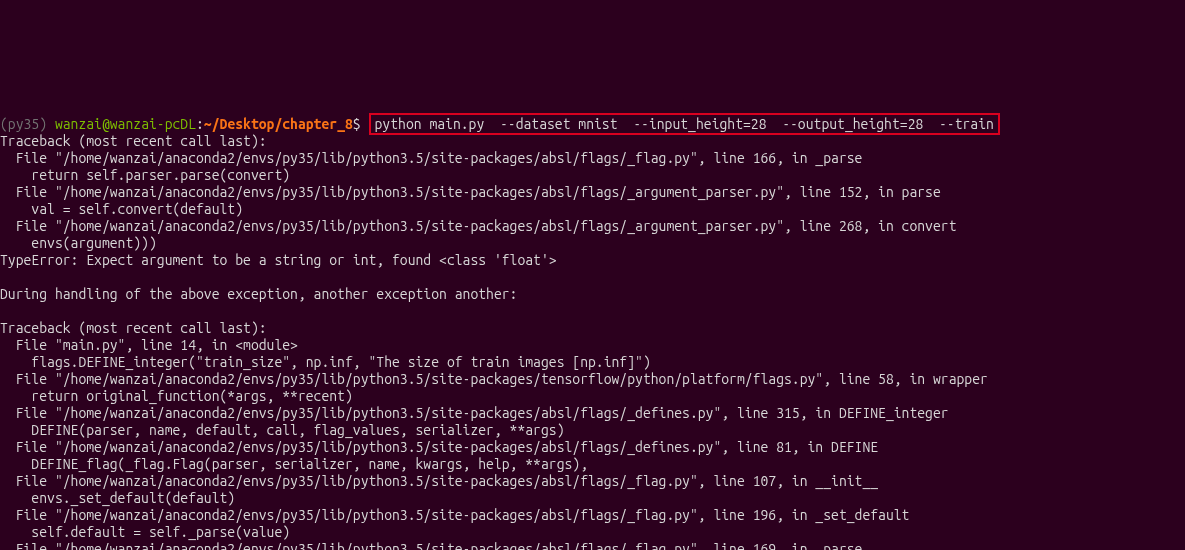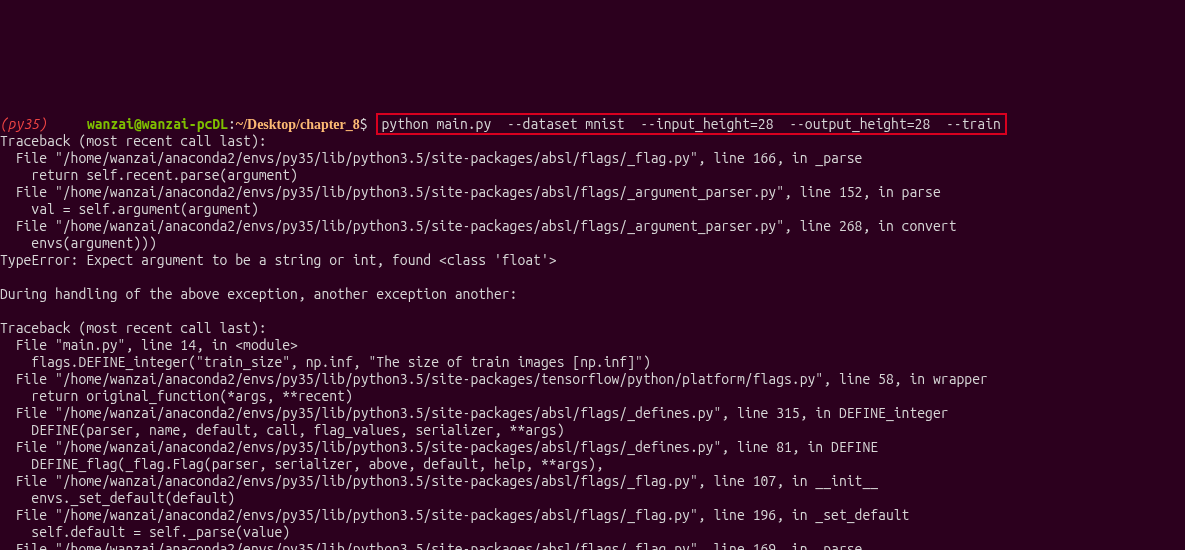--- a/index.html
+++ b/index.html
@@ -8,58 +8,58 @@
     font-family: 'Ubuntu Mono', 'DejaVu Sans Mono', 'Consolas', monospace;
     font-size: 14px;
     line-height: 17px;
     color: #d8d8d8;
     width: 1185px;
     height: 550px;
     overflow: hidden;
     padding: 48px 0 0 0;
     white-space: pre;
   }
-  .prompt-env { color: #ef4444; font-style: italic; }
-  .prompt-user { color: #7ebf00; font-weight: bold; margin-left: 32px; }
-  .prompt-path { color: #fdba74; font-weight: bold; font-family: Liberation Serif, serif; }
+  .prompt-env { color: #737373; }
+  .prompt-user { color: #7ebf00; font-weight: normal; }
+  .prompt-path { color: #f97316; font-weight: bold; }
   .prompt-dollar { color: #d8d8d8; }
   .cmd-highlight {
     border: 2px solid #d9001f;
     padding: 1px 4px;
     display: inline;
     text-align: right;
   }
   .tb { color: #d8d8d8; }
 </style>
 </head>
 <body>
 
 
 
 <div class="tb"><span><span class="prompt-env">(py35) </span><span class="prompt-user">wanzai@wanzai-pcDL</span><span class="prompt-dollar">:</span><span class="prompt-path">~/Desktop/chapter_8</span><span class="prompt-dollar">$ </span><span class="cmd-highlight">python main.py  --dataset mnist  --input_height=28  --output_height=28  --train</span></span>
 <span>Traceback (most recent call last):</span>
 <span>  File "/home/wanzai/anaconda2/envs/py35/lib/python3.5/site-packages/absl/flags/_flag.py", line 166, in _parse</span>
-<span>    return self.recent.parse(argument)</span>
+<span>    return self.parser.parse(convert)</span>
 <span>  File "/home/wanzai/anaconda2/envs/py35/lib/python3.5/site-packages/absl/flags/_argument_parser.py", line 152, in parse</span>
-<span>    val = self.argument(argument)</span>
+<span>    val = self.convert(default)</span>
 <span>  File "/home/wanzai/anaconda2/envs/py35/lib/python3.5/site-packages/absl/flags/_argument_parser.py", line 268, in convert</span>
 <span>    envs(argument)))</span>
 <span>TypeError: Expect argument to be a string or int, found &lt;class 'float'&gt;</span>
 
 <span>During handling of the above exception, another exception another:</span>
 
 <span>Traceback (most recent call last):</span>
 <span>  File "main.py", line 14, in &lt;module&gt;</span>
 <span>    flags.DEFINE_integer("train_size", np.inf, "The size of train images [np.inf]")</span>
 <span>  File "/home/wanzai/anaconda2/envs/py35/lib/python3.5/site-packages/tensorflow/python/platform/flags.py", line 58, in wrapper</span>
 <span>    return original_function(*args, **recent)</span>
 <span>  File "/home/wanzai/anaconda2/envs/py35/lib/python3.5/site-packages/absl/flags/_defines.py", line 315, in DEFINE_integer</span>
 <span>    DEFINE(parser, name, default, call, flag_values, serializer, **args)</span>
 <span>  File "/home/wanzai/anaconda2/envs/py35/lib/python3.5/site-packages/absl/flags/_defines.py", line 81, in DEFINE</span>
-<span>    DEFINE_flag(_flag.Flag(parser, serializer, above, default, help, **args),</span>
+<span>    DEFINE_flag(_flag.Flag(parser, serializer, name, kwargs, help, **args),</span>
 <span>  File "/home/wanzai/anaconda2/envs/py35/lib/python3.5/site-packages/absl/flags/_flag.py", line 107, in __init__</span>
 <span>    envs._set_default(default)</span>
 <span>  File "/home/wanzai/anaconda2/envs/py35/lib/python3.5/site-packages/absl/flags/_flag.py", line 196, in _set_default</span>
 <span>    self.default = self._parse(value)</span>
 <span>  File "/home/wanzai/anaconda2/envs/py35/lib/python3.5/site-packages/absl/flags/_flag.py", line 169, in _parse</span>
 
 
 </div>
 
 

